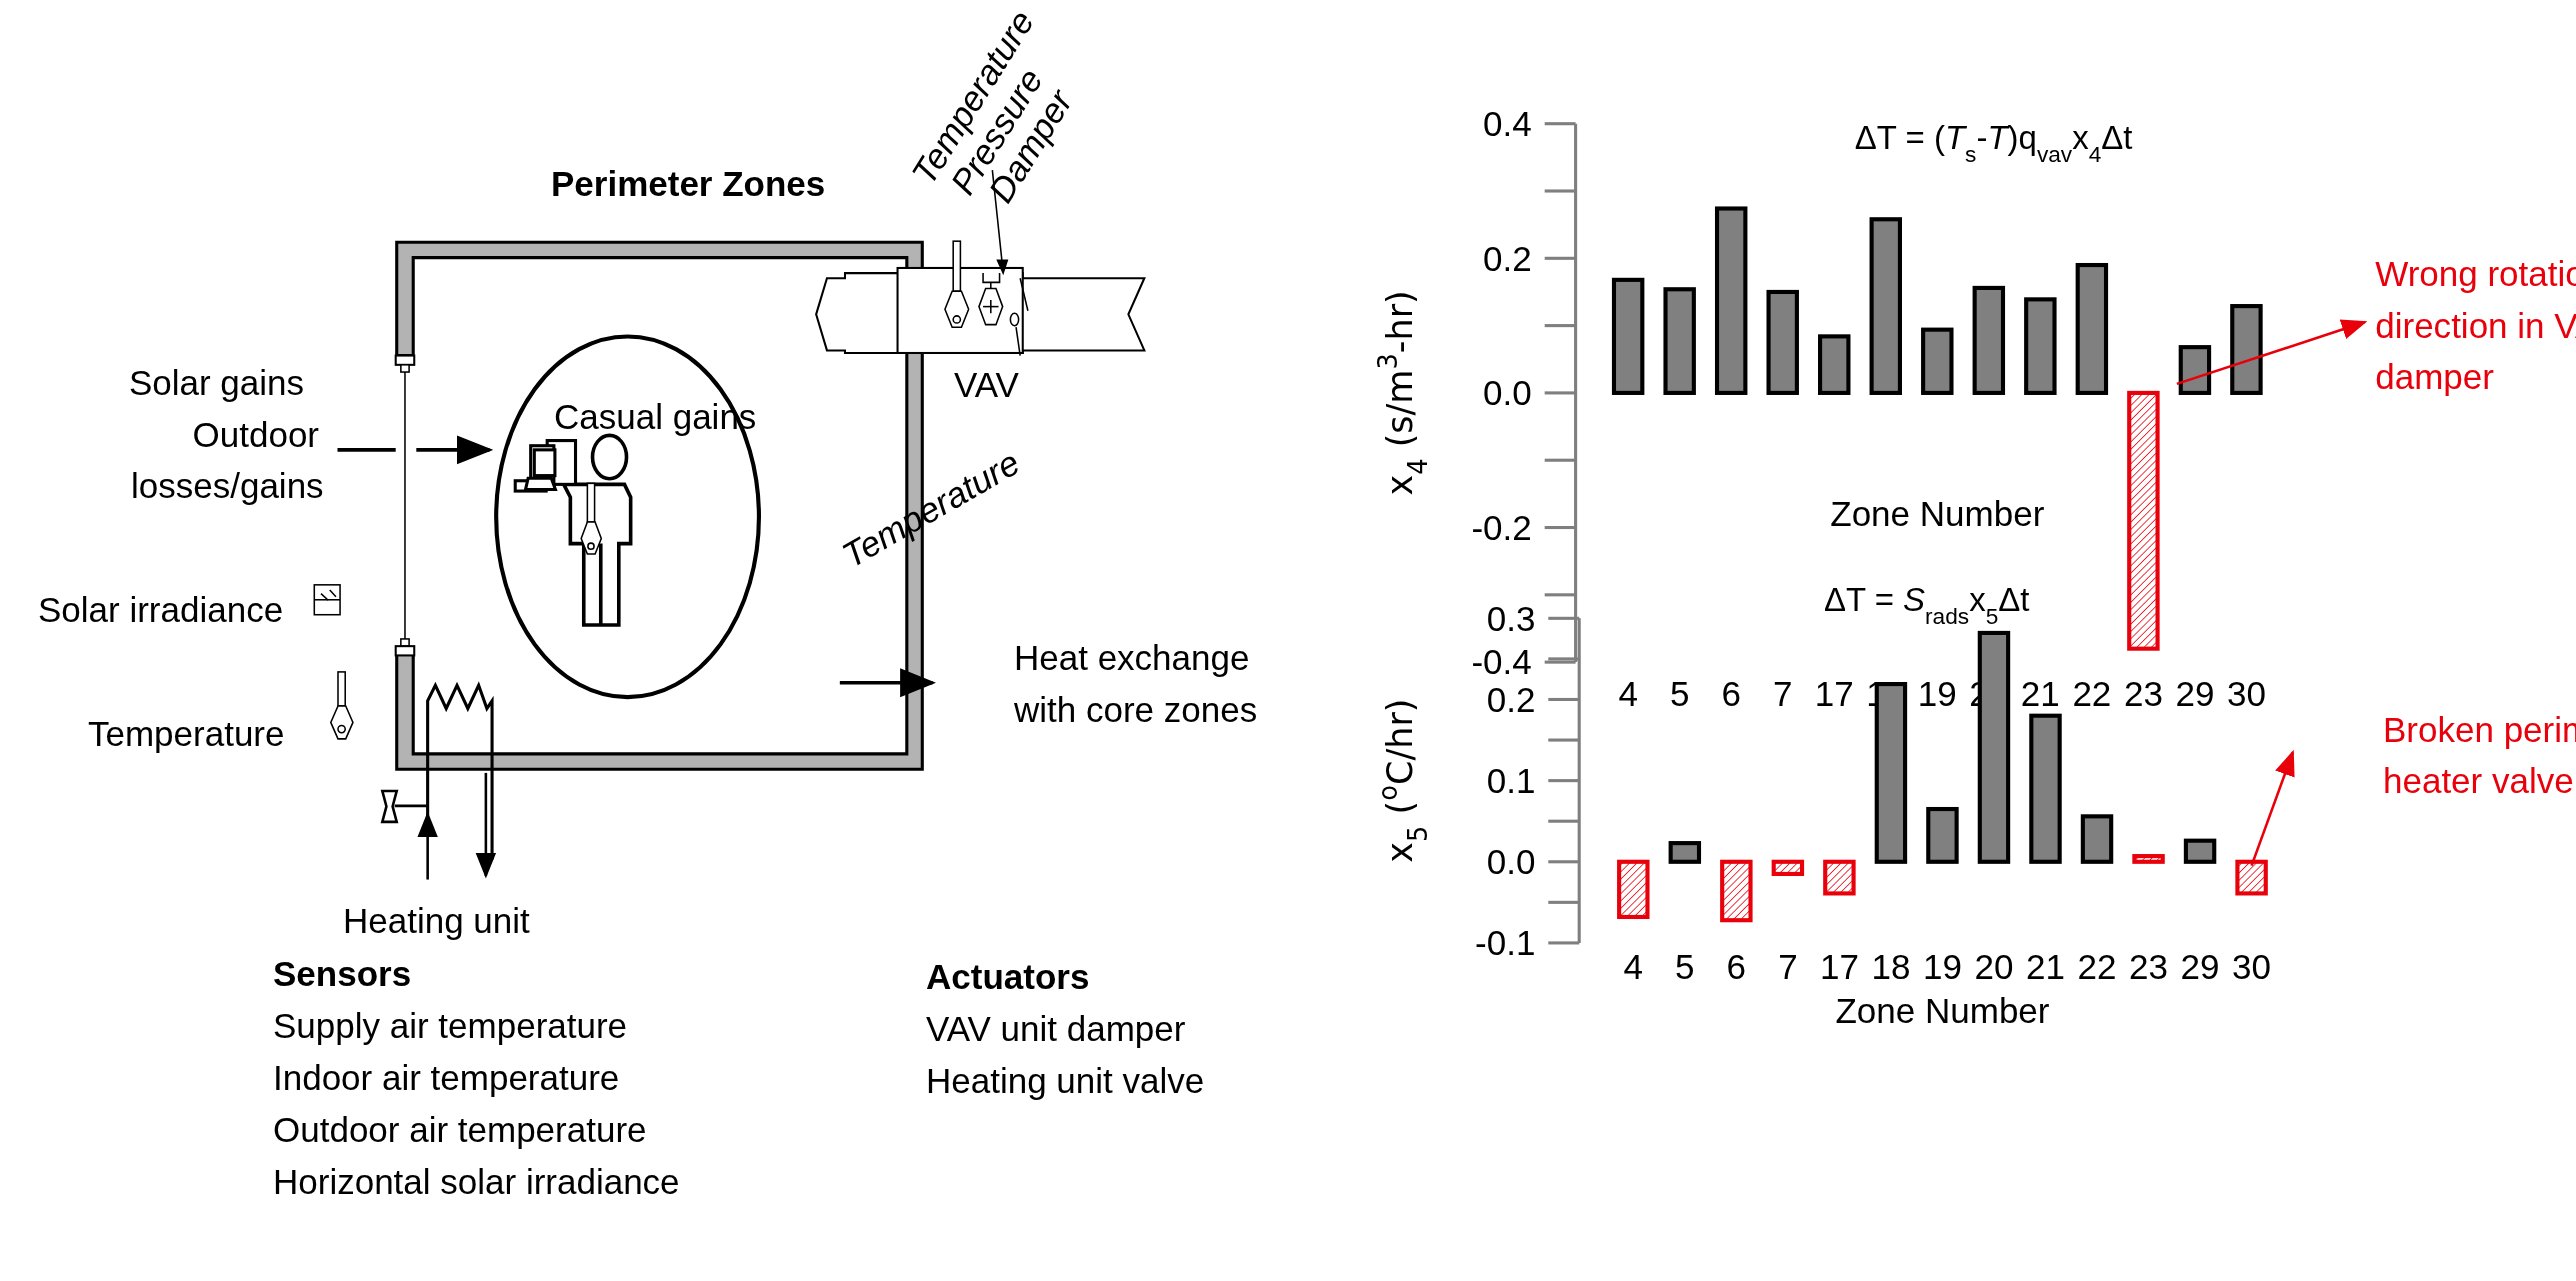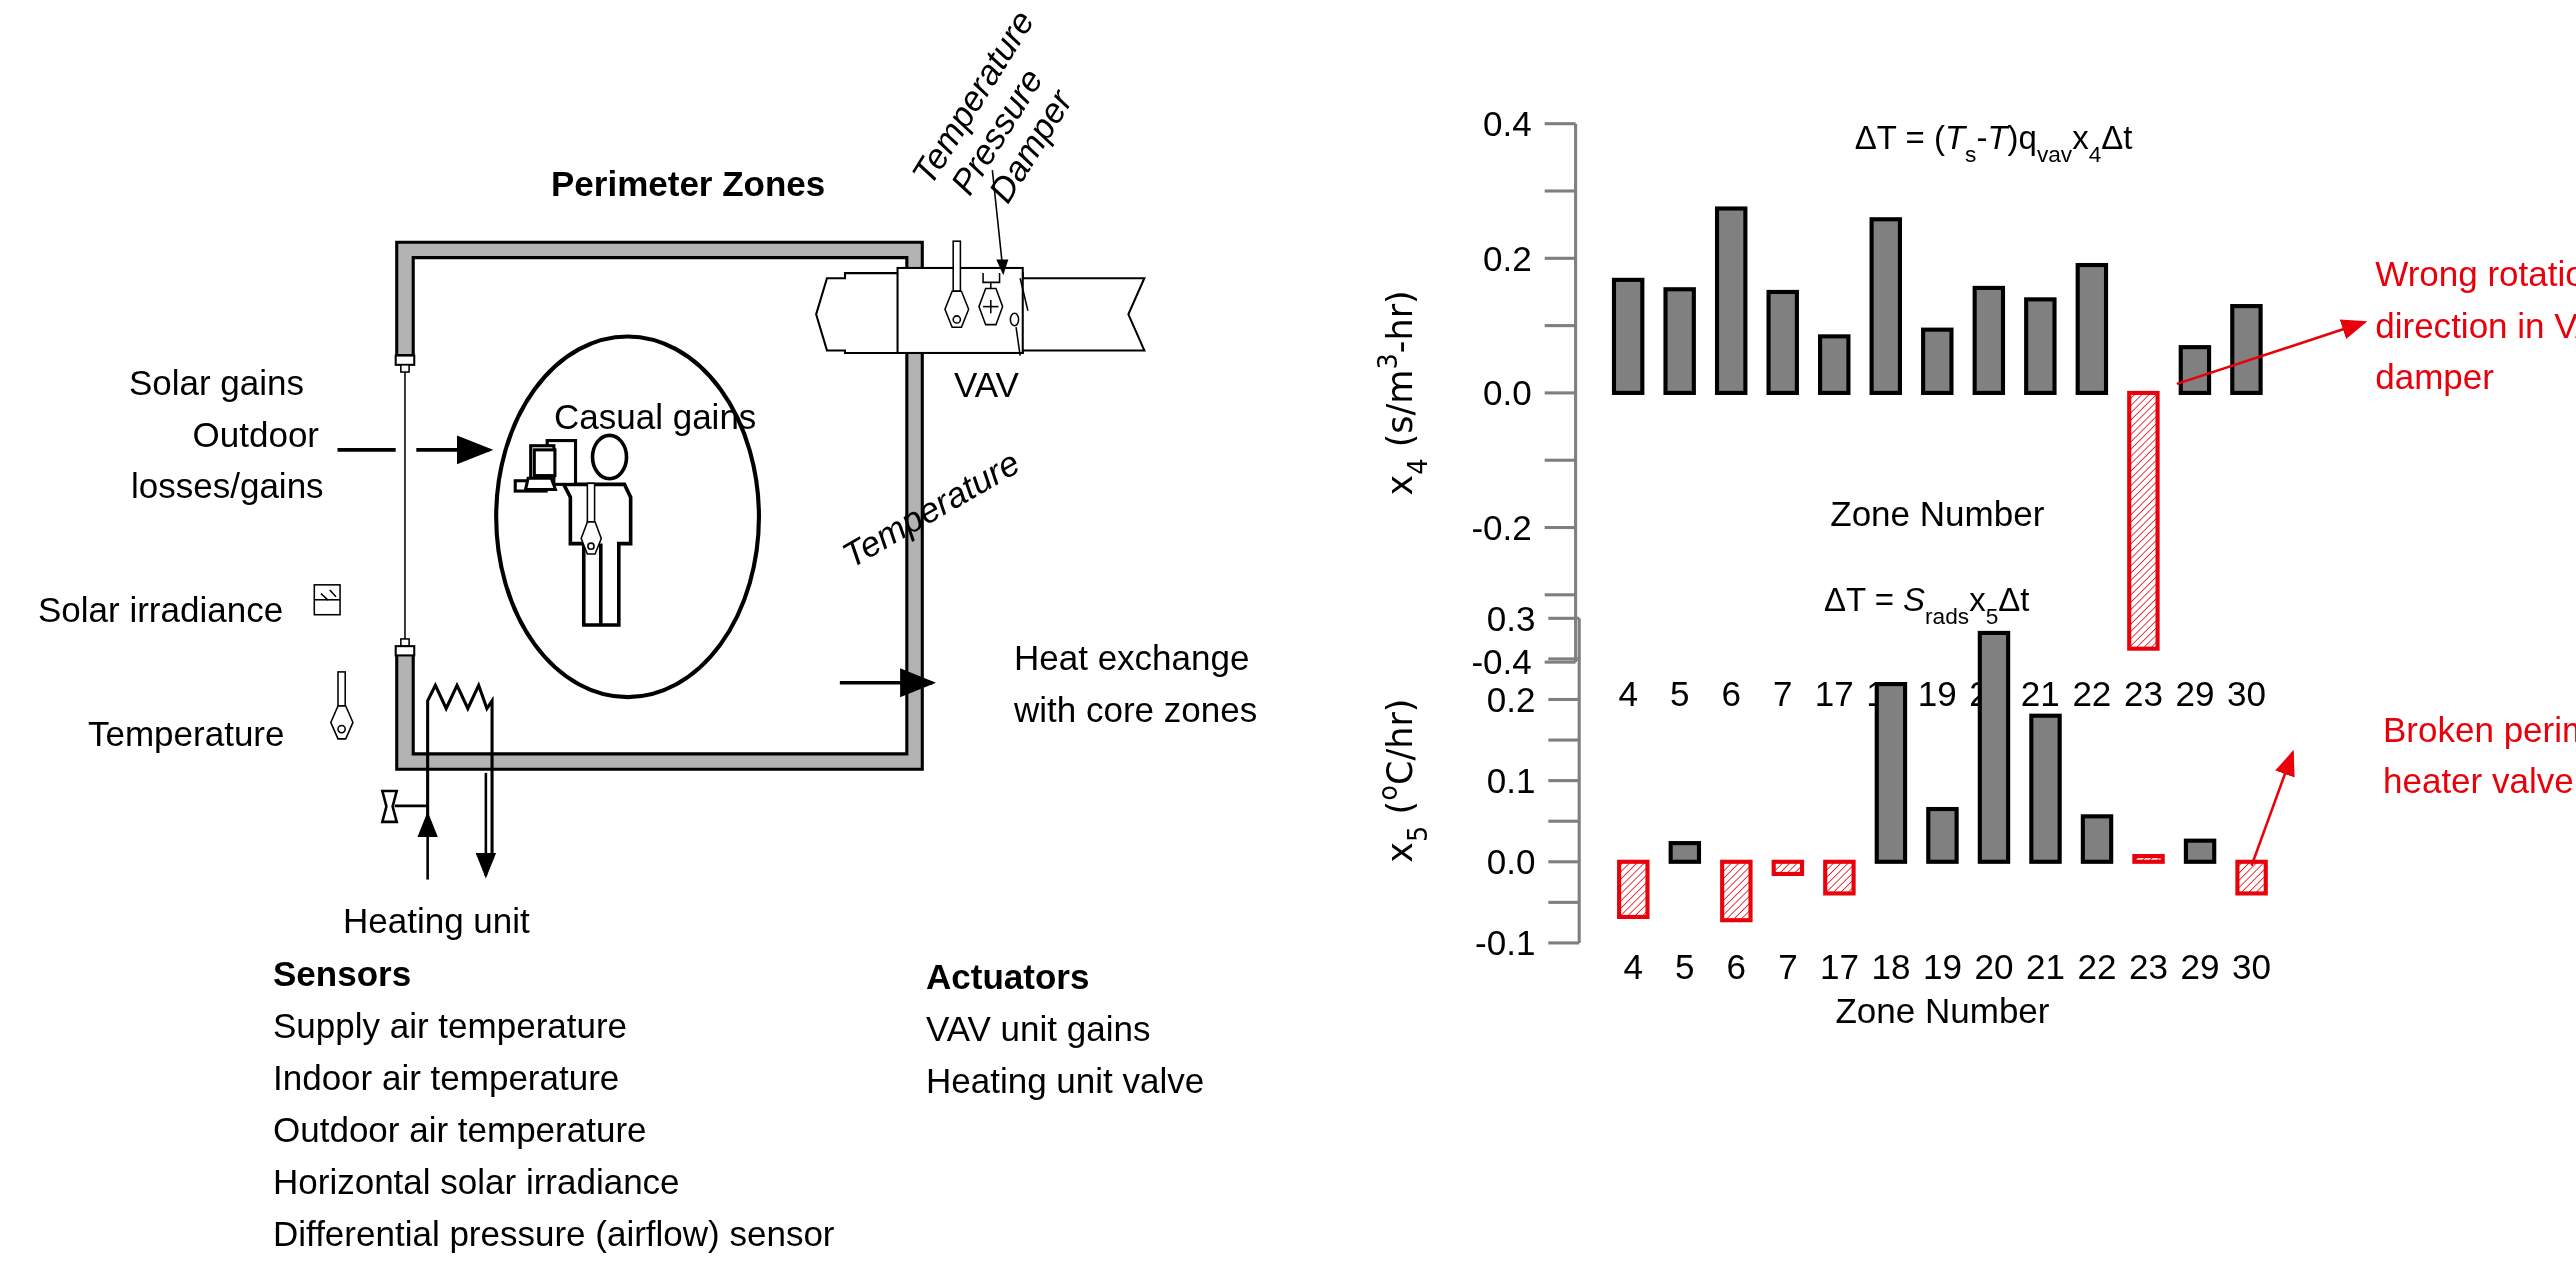--- a/index.html
+++ b/index.html
@@ -124,25 +124,24 @@
 <div class="t" style="left:1014px;top:640px;">Heat exchange</div>
 <div class="t" style="left:1014px;top:692px;">with core zones</div>
 <div class="t" style="left:343px;top:903px;">Heating unit</div>
 
 <div class="abs list" style="left:251px;top:948px;">
   <div class="b">Sensors</div>
   <div>Supply air temperature</div>
   <div>Indoor air temperature</div>
   <div>Outdoor air temperature</div>
   <div>Horizontal solar irradiance</div>
-  <div>Differential pressure (airflow) sensor</div>
 </div>
 <div class="abs list" style="left:904px;top:951px;">
   <div class="b">Actuators</div>
-  <div>VAV unit gains</div>
+  <div>VAV unit damper</div>
   <div>Heating unit valve</div>
 </div>
 
 <svg id="charts" width="2722" height="1282" viewBox="0 0 5283 2488">
   <defs>
     <pattern id="hatch" patternUnits="userSpaceOnUse" width="10" height="10" patternTransform="rotate(45)">
       <rect width="10" height="10" fill="#fff"></rect>
       <line x1="0" y1="0" x2="0" y2="10" stroke="#e8000b" stroke-width="3"></line>
     </pattern>
     <marker id="arrowRed" markerWidth="10" markerHeight="10" refX="9" refY="5" orient="auto" markerUnits="strokeWidth">

